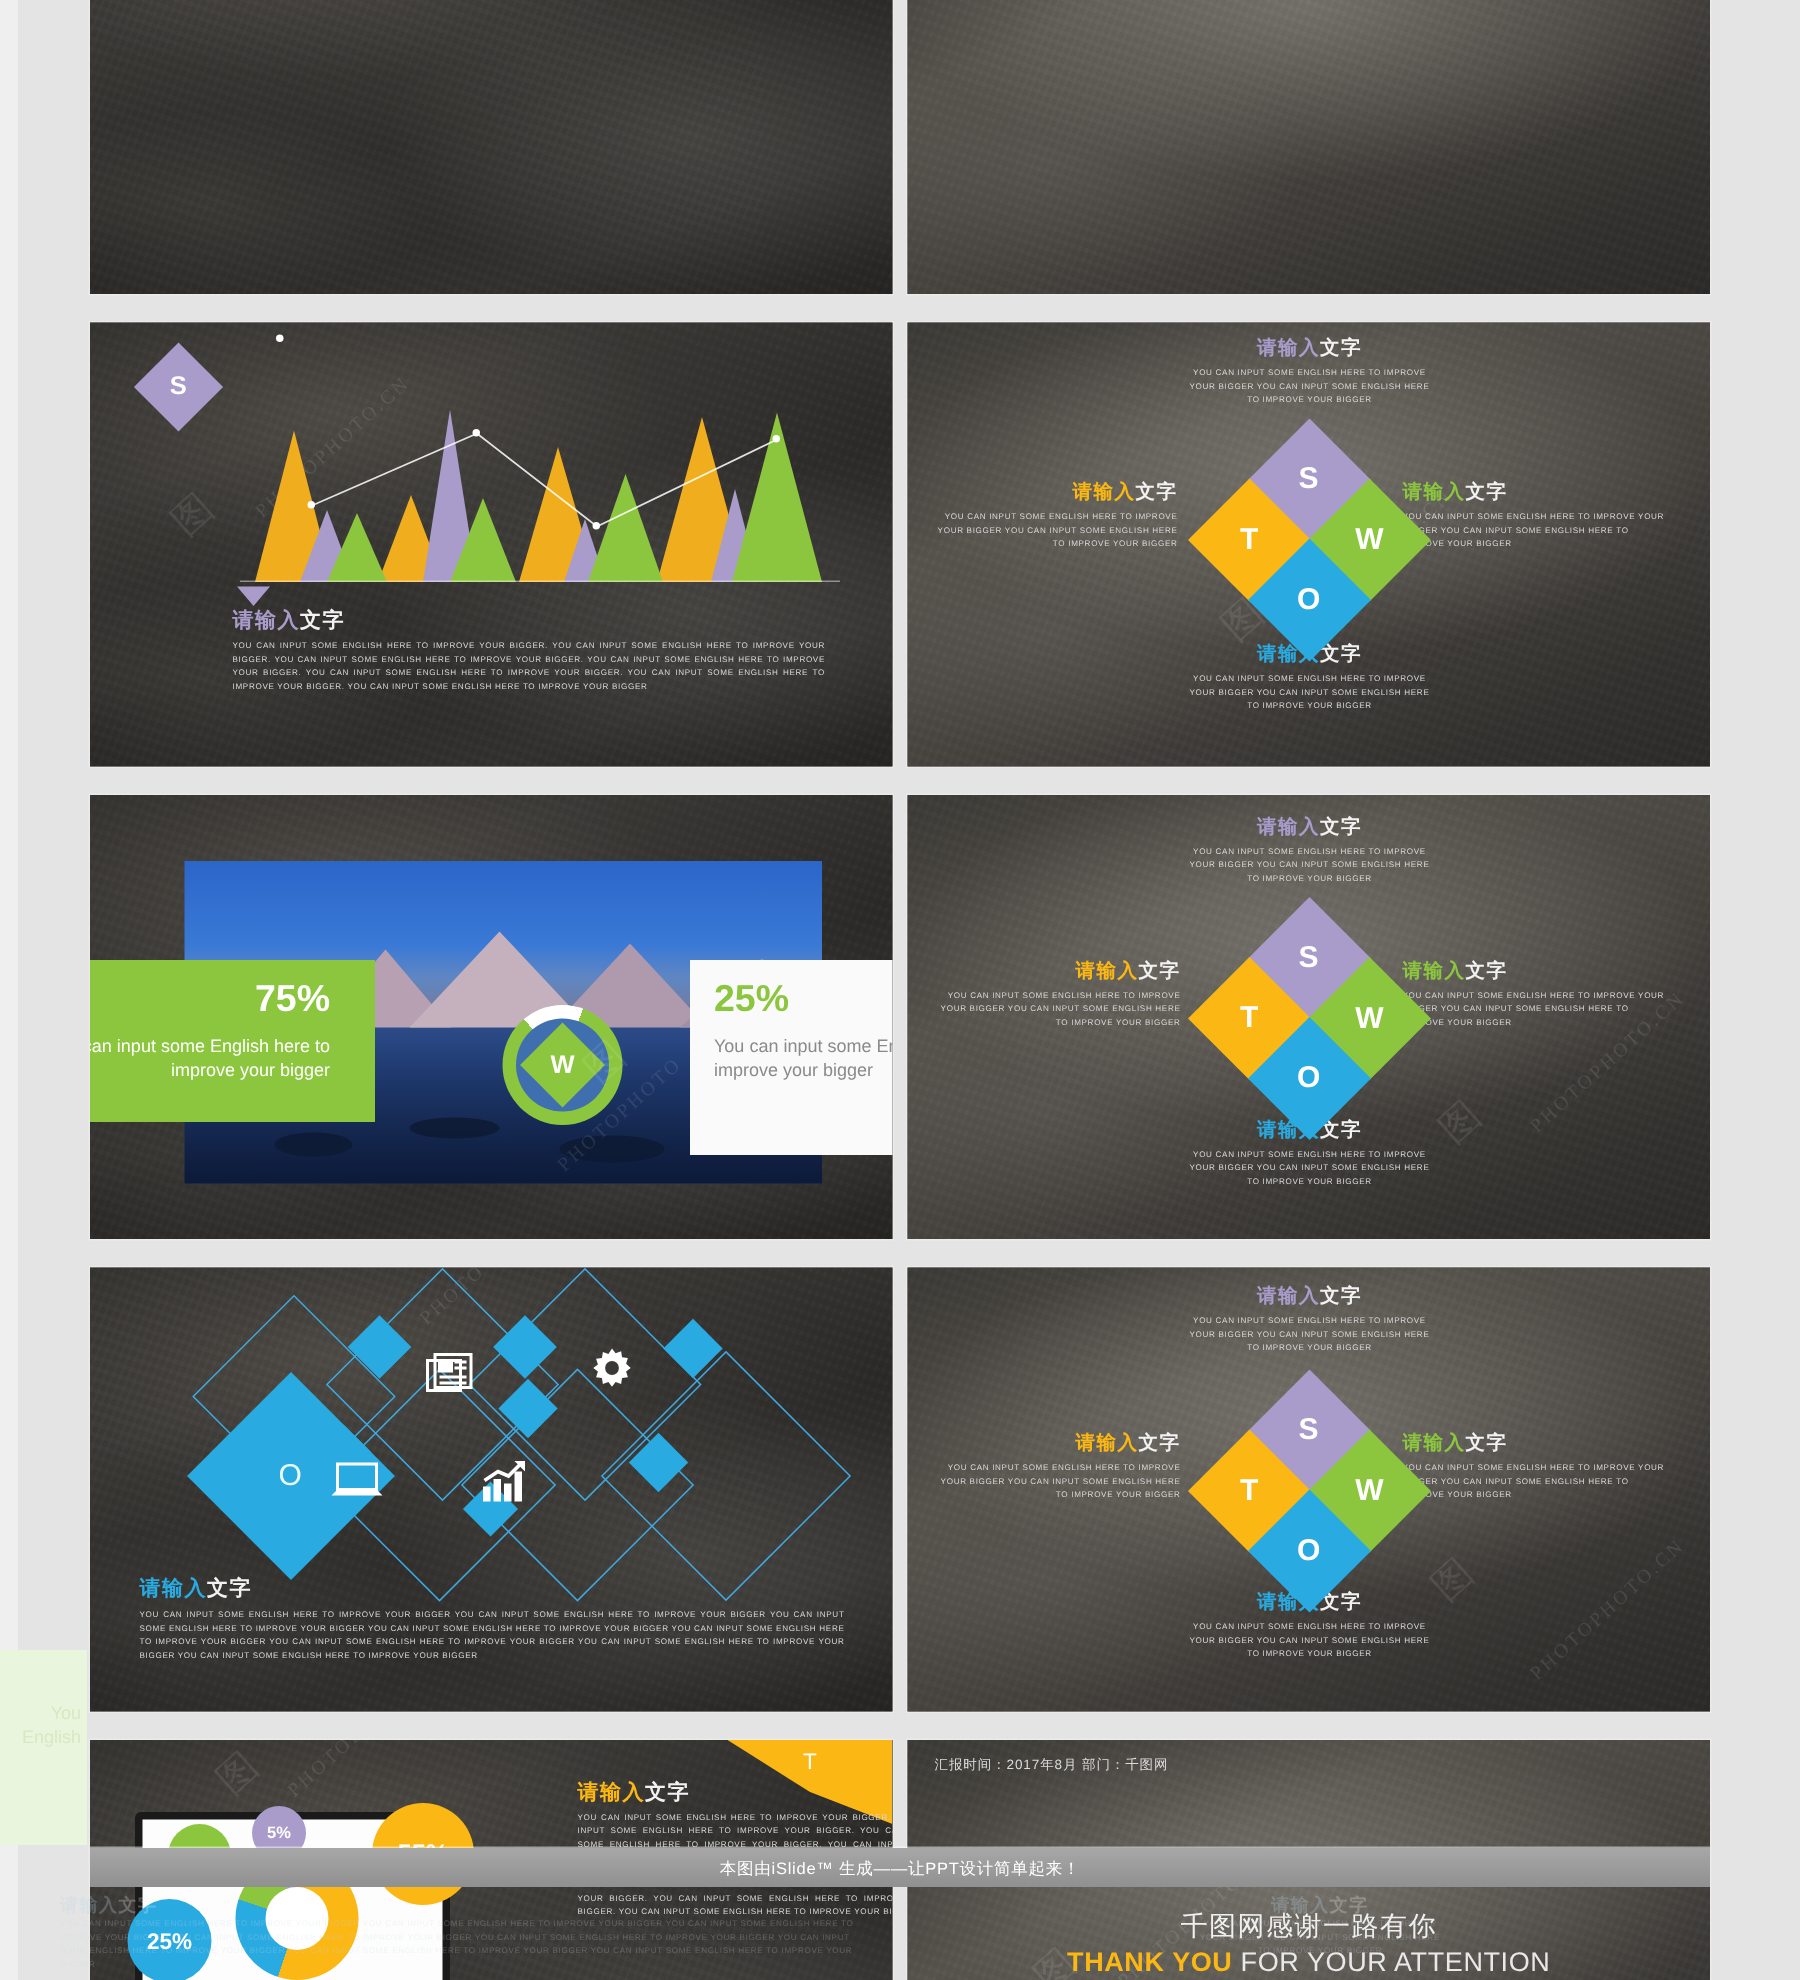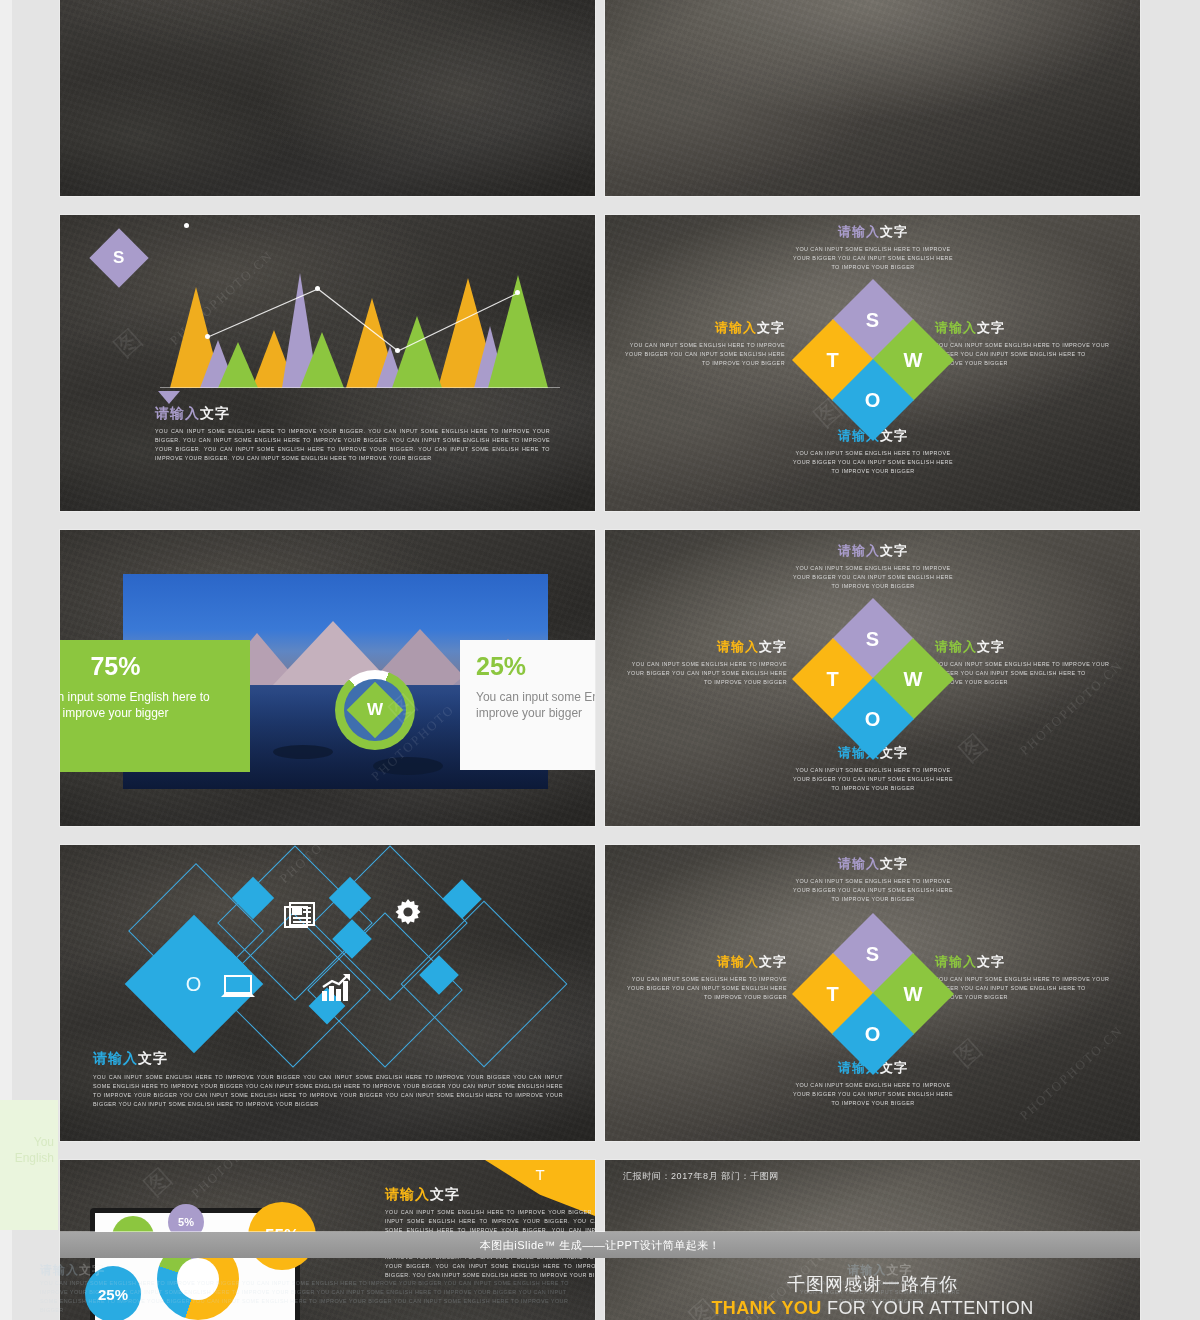--- a/index.html
+++ b/index.html
@@ -95,22 +95,22 @@
   
   .photo{ position:absolute; left:63px; top:44px; width:425px; height:215px;
     background:
       linear-gradient(to bottom,#2b66c8 0%,#3a79d6 26%,#5f86c3 36%,#6d7fa8 44%,#2c4a86 52%,#1d3a72 70%,#16264b 100%);
     overflow:hidden;
   }
   .photo .mtn{ position:absolute; width:0;height:0;border-style:solid;border-color:transparent; }
   .photo .refl{ position:absolute; left:0; right:0; bottom:0; height:95px;
     background:linear-gradient(to bottom,rgba(40,70,130,.6),rgba(12,25,55,.95)); }
   .photo .rock{ position:absolute; background:#0d1a33; border-radius:50%; opacity:.85;}
-  .green-card{ position:absolute; left:-60px; top:110px; width:250px; height:132px;
-    background:#8cc63f; color:#fff; padding:14px 19px 0 0; text-align:center; }
+  .green-card{ position:absolute; left:-60px; top:110px; width:250px; height:108px;
+    background:#8cc63f; color:#fff; padding:14px 30px 0 0; text-align:right; }
   .green-card .pct{ font-size:25px; font-weight:bold; line-height:1; margin-bottom:10px;}
   .green-card .txt{ font-size:12px; line-height:16px; }
   .white-card{ position:absolute; left:400px; top:110px; width:230px; height:130px;
     background:#fafafa; padding:14px 0 0 16px; }
   .white-card .pct{ font-size:25px; font-weight:bold; color:#8cc63f; line-height:1; margin-bottom:10px;}
   .white-card .txt{ font-size:12px; line-height:16px; color:#8a8a8a;}
   .donut{ position:absolute; left:275px; top:140px; width:80px; height:80px; }
   .donut .ringbg{ position:absolute; inset:0; border-radius:50%;
      background:conic-gradient(from 20deg,#8cc63f 0 300deg,#ffffff 300deg 360deg); }
   .donut .inner{ position:absolute; left:9px; top:9px; right:9px; bottom:9px; border-radius:50%;

